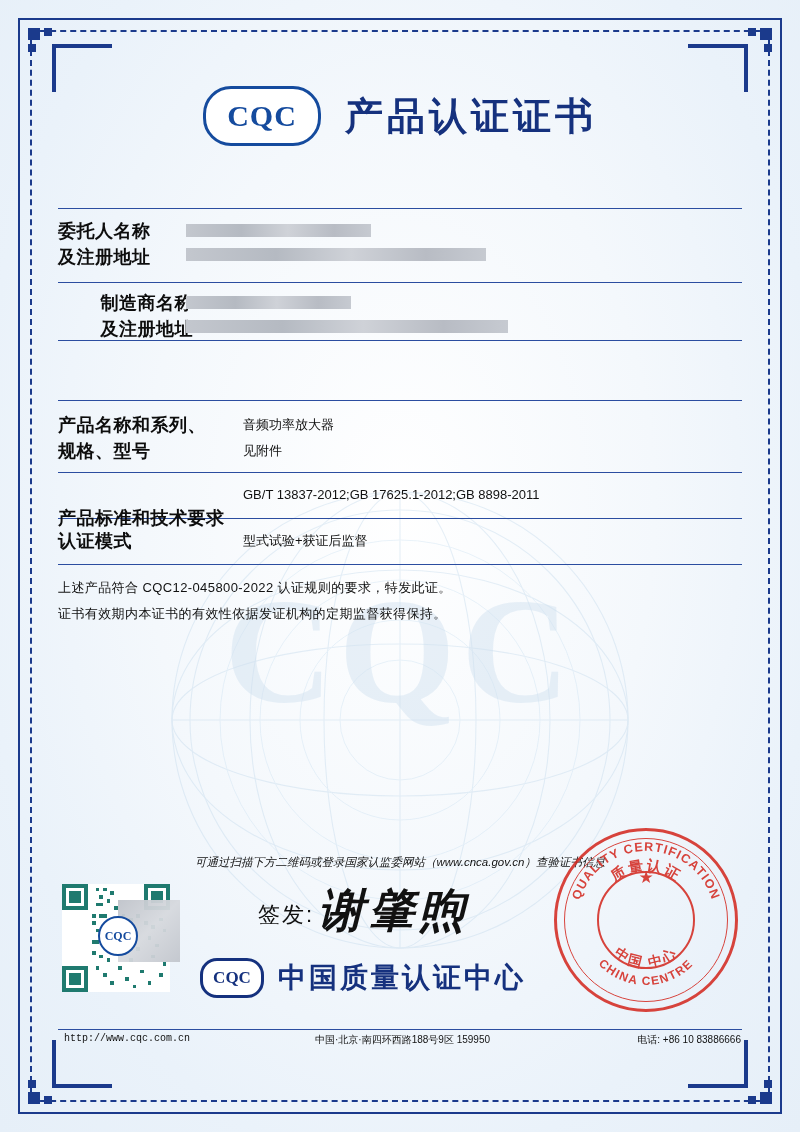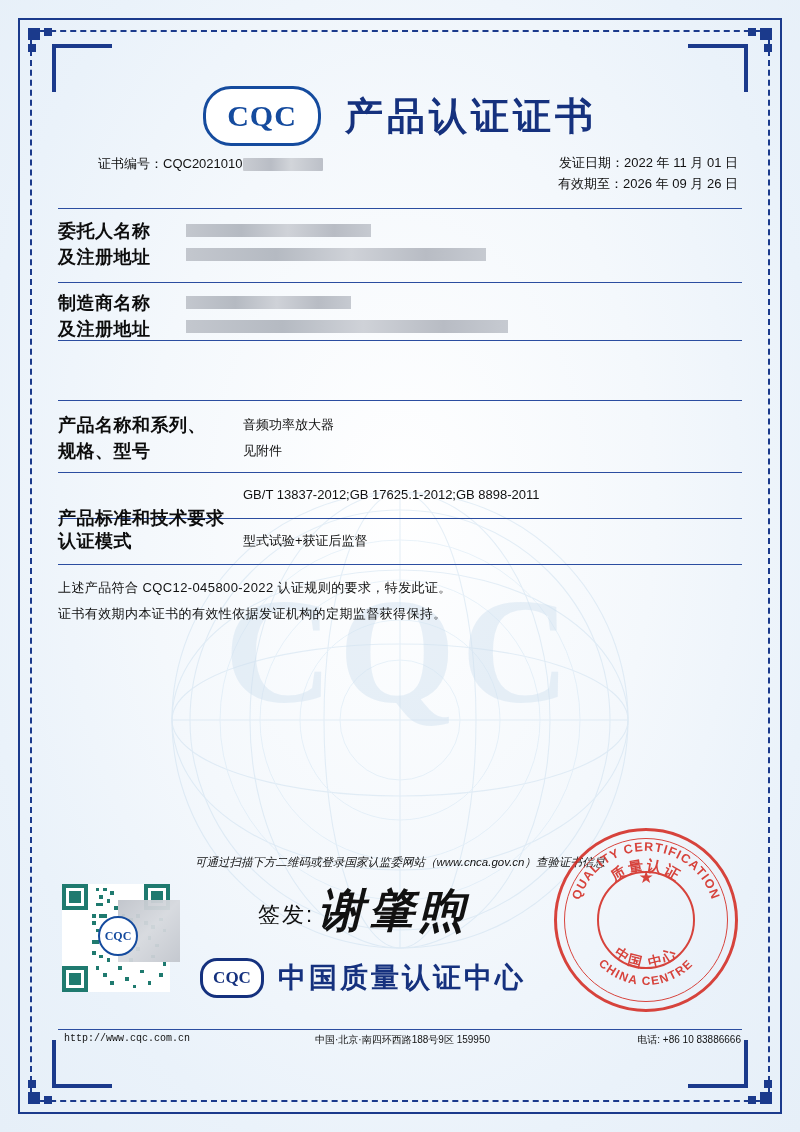--- a/index.html
+++ b/index.html
@@ -260,50 +260,41 @@
 
   <div class="content">
 
     <div class="header">
       <div class="cqc-logo">
         <span class="txt">CQC</span>
       </div>
       <div class="title">产品认证证书</div>
     </div>
 
-    <div class="meta">
-      <div class="left">
-        <span>证书编号：</span><span>CQC2021010</span><span class="redact" style="width:80px;height:13px;"></span>
-      </div>
-      <div class="right">
-        <div><span>发证日期：</span><span>2022 年 11 月 01 日</span></div>
-        <div><span>有效期至：</span><span>2026 年 09 月 26 日</span></div>
-      </div>
-    </div>
 
     <div class="rule r1"></div>
     <div class="rule r2"></div>
     <div class="rule r3"></div>
     <div class="rule r4"></div>
     <div class="rule r5"></div>
     <div class="rule r6"></div>
     <div class="rule r7"></div>
 
     <div class="row" style="top:218px;height:60px;">
       <div class="lbl">
         <div>委托人名称</div>
         <div>及注册地址</div>
       </div>
       <div class="val bars">
         <span class="b" style="width:185px;"></span>
         <span class="b" style="width:300px;margin-top:11px;"></span>
       </div>
     </div>
 
-    <div class="row" style="top:290px;height:50px;">
+    <div class="row" style="top:290px;height:50px;text-align:right;">
       <div class="lbl">
         <div>制造商名称</div>
         <div>及注册地址</div>
       </div>
       <div class="val bars">
         <span class="b" style="width:165px;"></span>
         <span class="b" style="width:322px;margin-top:11px;"></span>
       </div>
     </div>
 

